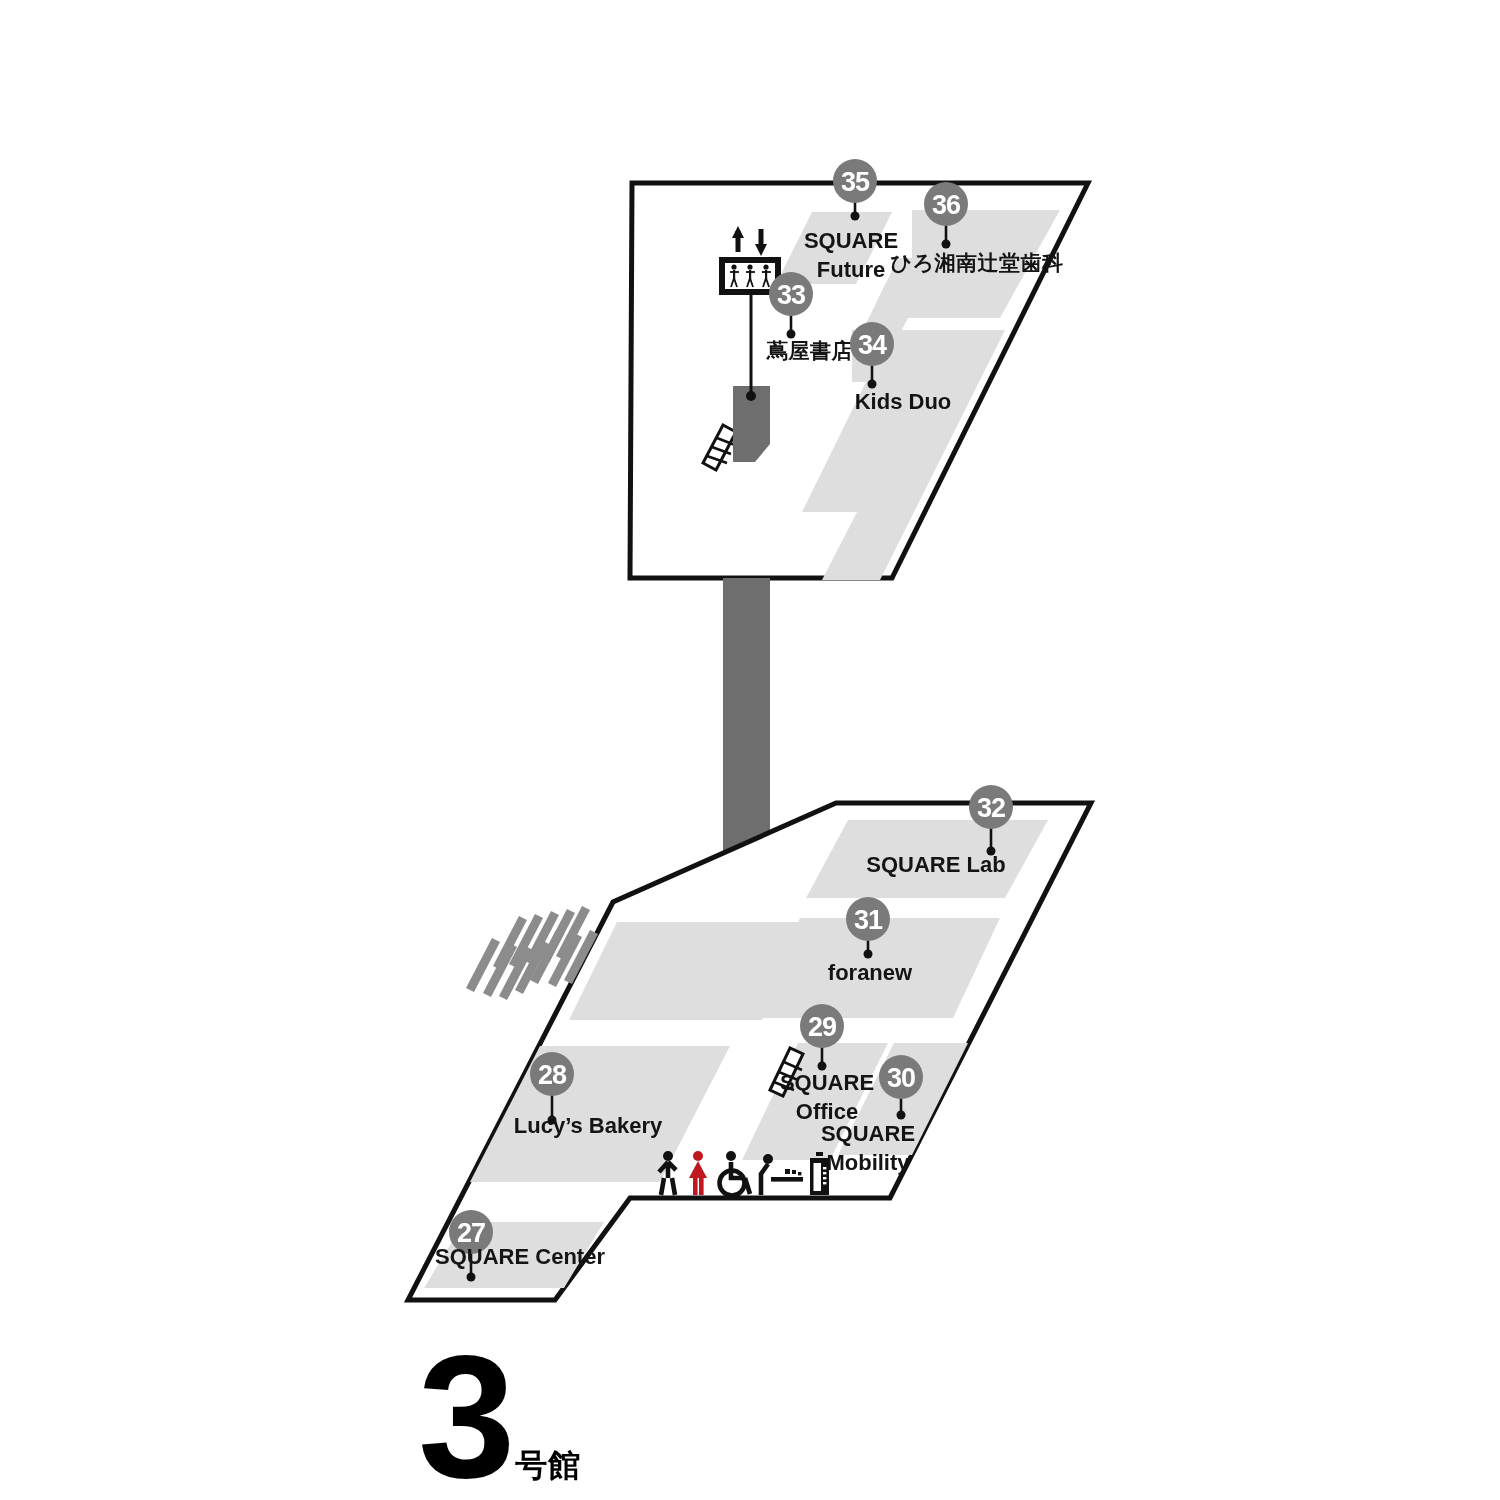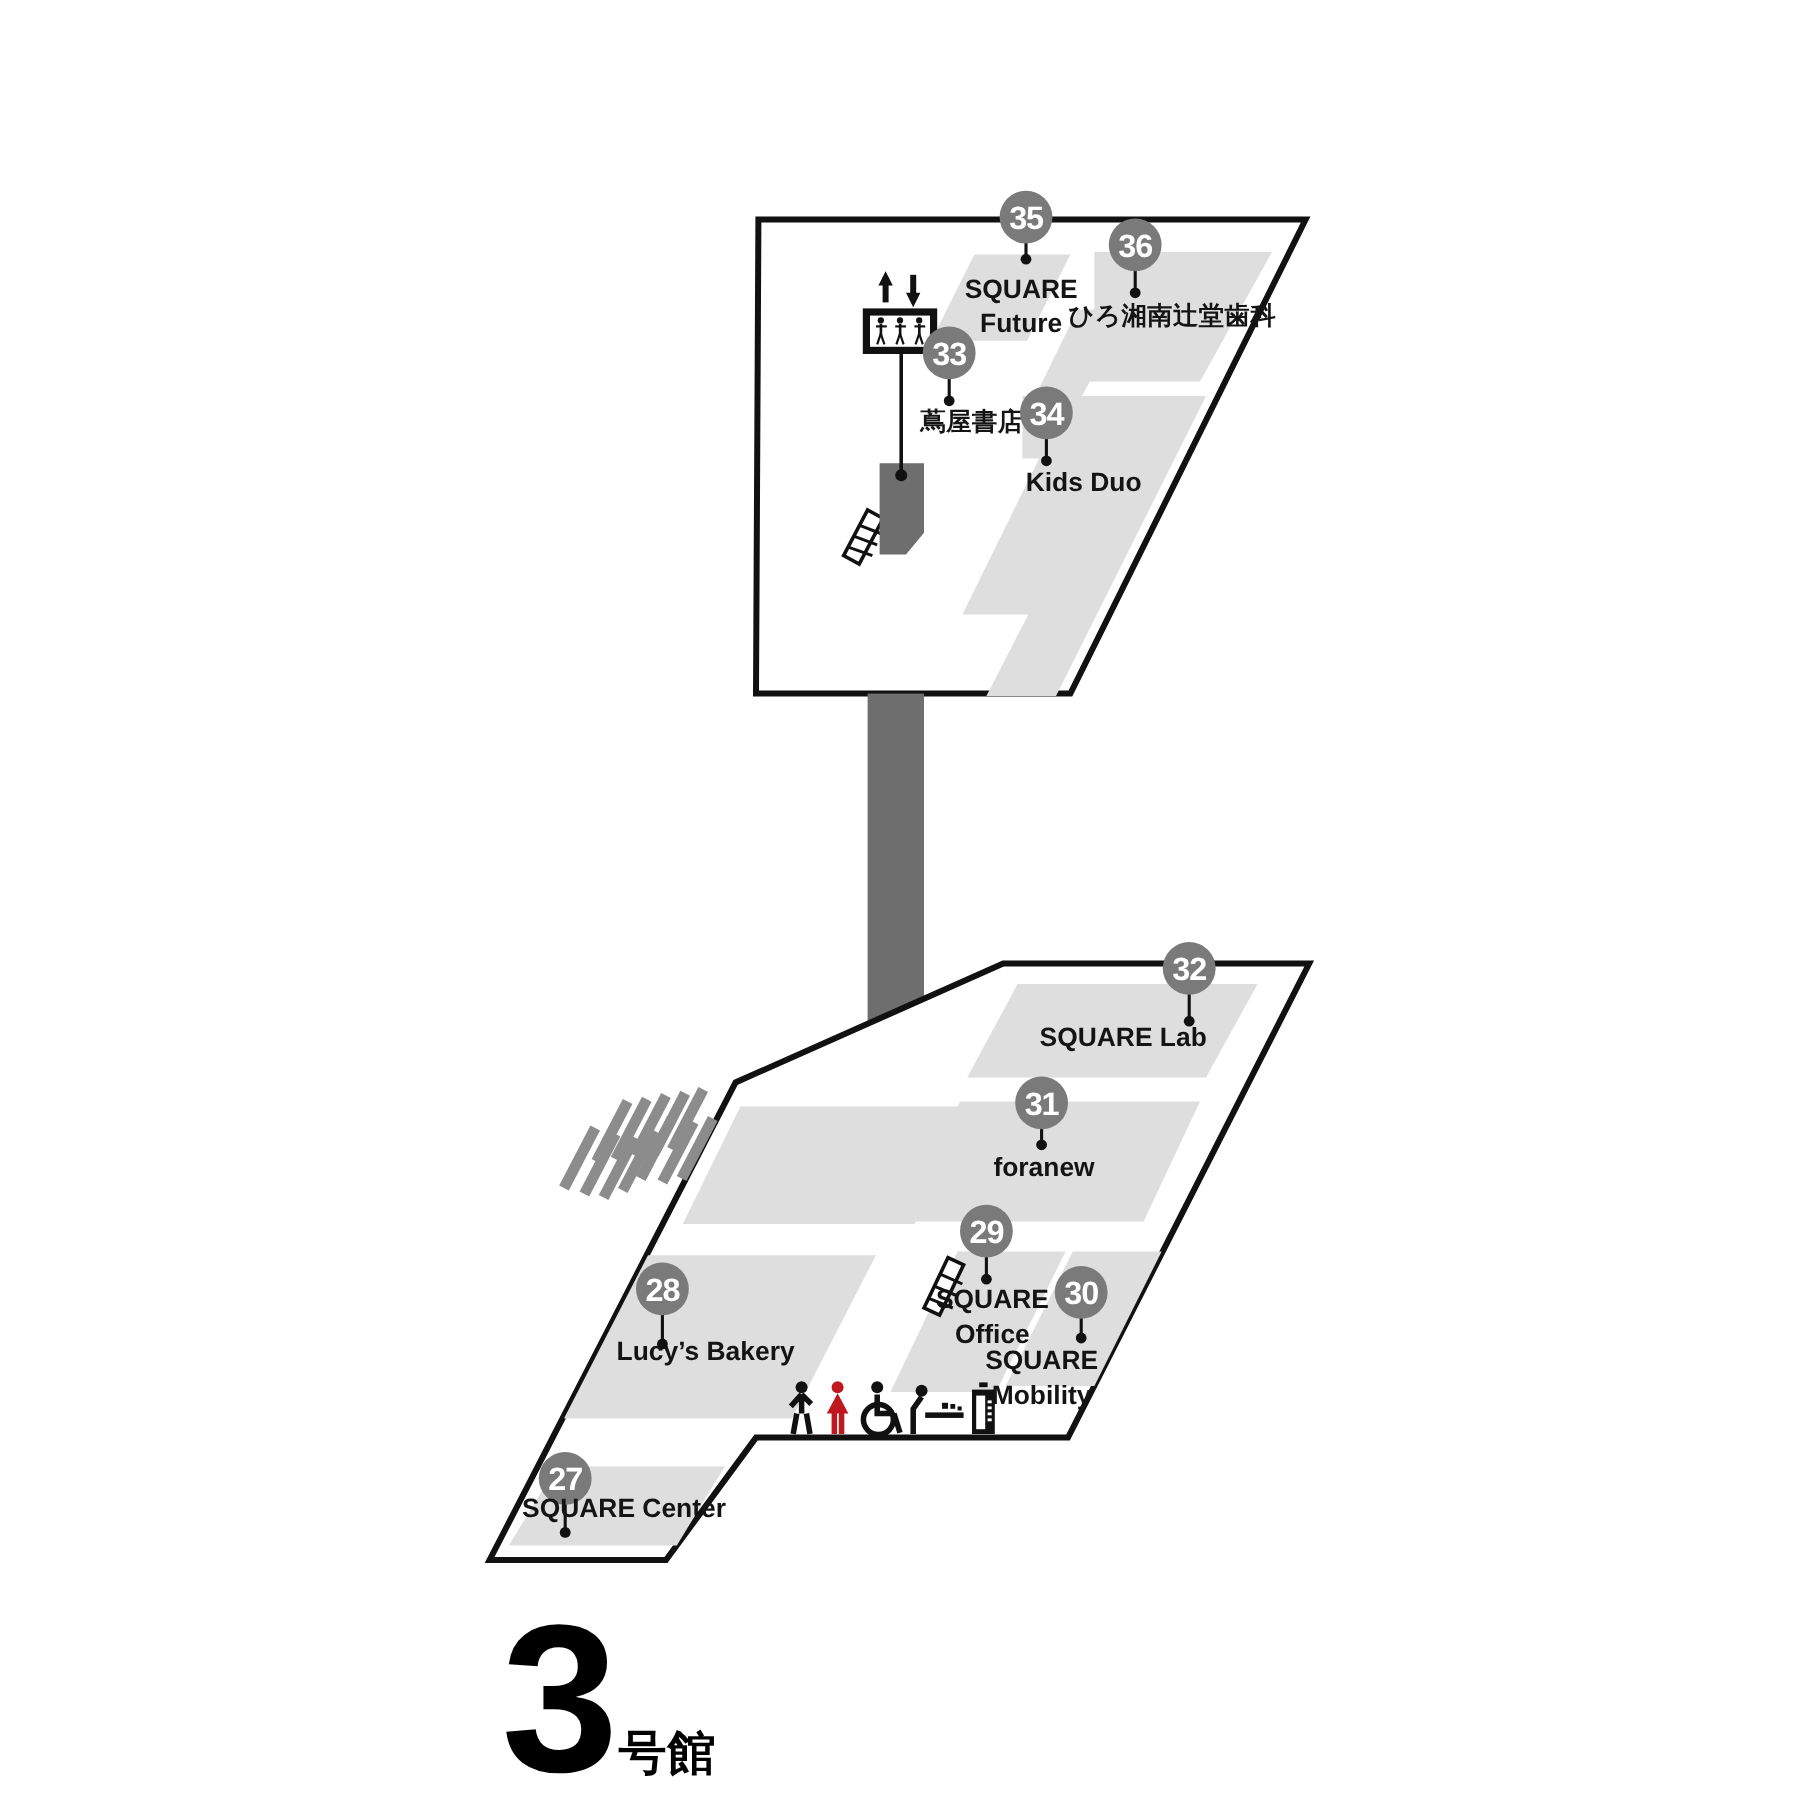--- a/index.html
+++ b/index.html
@@ -101,21 +101,21 @@
     font-family: "Liberation Sans", "DejaVu Sans", sans-serif;
     font-weight: bold;
     font-size: 175px;
     line-height: 0.82;
     color: #000000;
     letter-spacing: -4px;
   }
   .badge-suffix {
     font-family: "Liberation Sans", "DejaVu Sans", sans-serif;
     font-weight: bold;
-    font-size: 40px;
+    font-size: 32px;
     line-height: 1;
     color: #000000;
     padding-bottom: 8px;
     letter-spacing: 1px;
   }
 </style>
 </head>
 <body>
 
 <div id="map-root">

